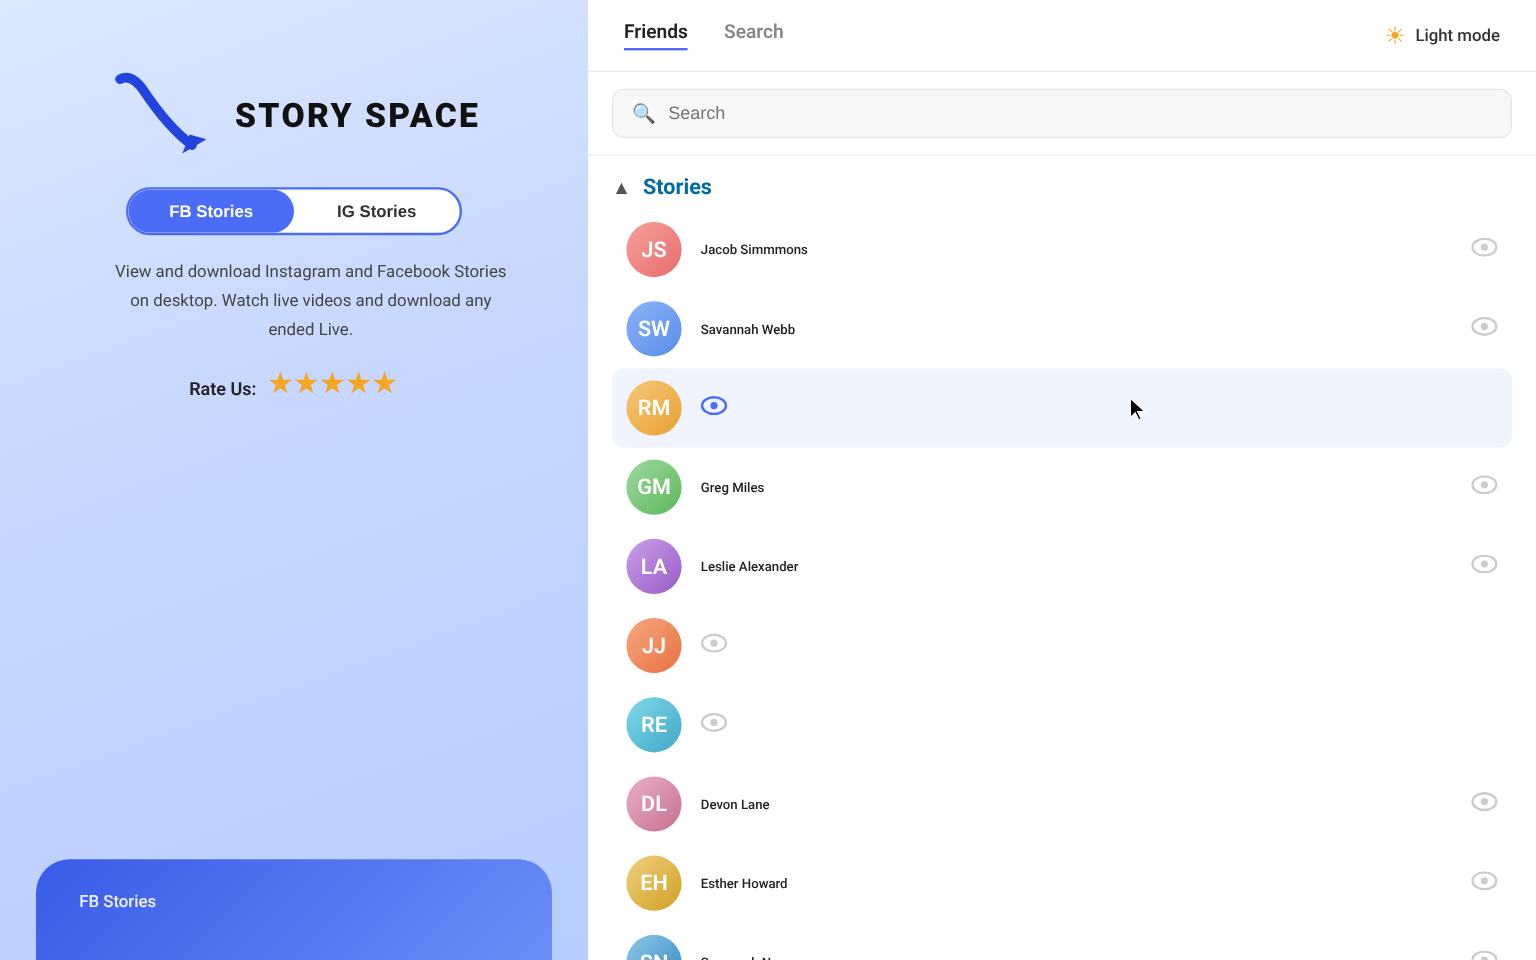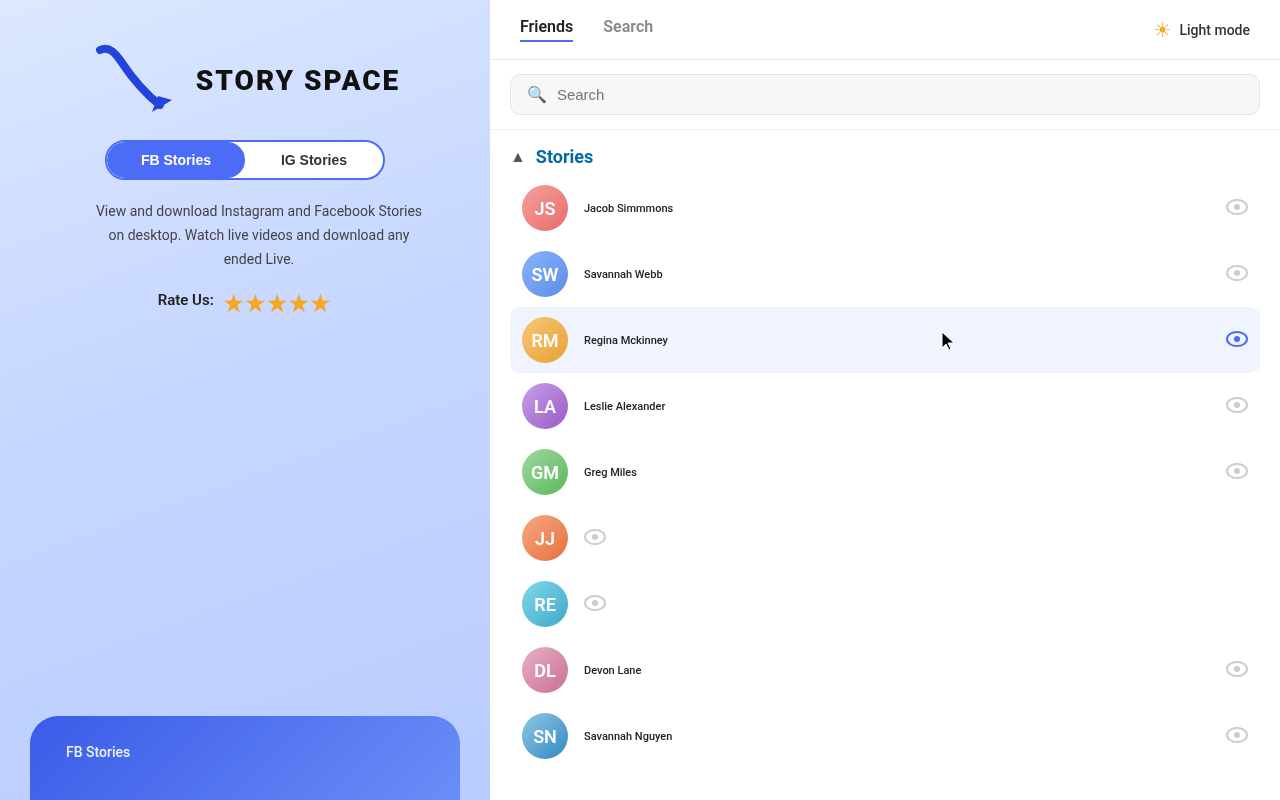--- a/index.html
+++ b/index.html
@@ -14,21 +14,21 @@
 
     
     .left-panel {
       width: 490px;
       min-width: 490px;
       background: linear-gradient(160deg, #dce8ff 0%, #c8d8ff 40%, #b8ccff 100%);
       display: flex;
       flex-direction: column;
       align-items: center;
       justify-content: space-between;
-      padding: 40px 30px 0 30px;
+      padding: 56px 30px 0 30px;
       position: relative;
     }
 
     .left-top {
       display: flex;
       flex-direction: column;
       align-items: center;
       gap: 20px;
       width: 100%;
     }
@@ -85,21 +85,21 @@
       text-align: center;
       color: #444;
       font-size: 14px;
       line-height: 1.7;
       max-width: 340px;
       margin-left: 28px;
     }
 
     .rate-us {
       display: flex;
-      align-items: flex-start;
+      align-items: flex-end;
       gap: 10px;
       font-size: 15px;
       font-weight: 600;
       color: #222;
     }
 
     .stars {
       color: #f5a623;
       font-size: 22px;
       letter-spacing: 2px;
@@ -378,59 +378,66 @@
         <div class="story-item">
           <div class="avatar av-2">SW</div>
           <span class="story-name">Savannah Webb</span>
           <span class="eye-icon"><svg width="22" height="16" viewBox="0 0 22 16" fill="none" xmlns="http://www.w3.org/2000/svg">
               <ellipse cx="11" cy="8" rx="10" ry="7" stroke="#ccc" stroke-width="2"></ellipse>
               <circle cx="11" cy="8" r="3" fill="#ccc"></circle>
             </svg></span>
         </div>
         <div class="story-item highlighted">
           <div class="avatar av-3">RM</div>
-          <span class="story-name">Regina Mckinney</span>
           <span class="eye-icon active"><svg width="22" height="16" viewBox="0 0 22 16" fill="none" xmlns="http://www.w3.org/2000/svg">
               <ellipse cx="11" cy="8" rx="10" ry="7" stroke="#4a6cf7" stroke-width="2"></ellipse>
               <circle cx="11" cy="8" r="3" fill="#4a6cf7"></circle>
             </svg></span>
         </div>
         <div class="story-item">
+          <div class="avatar av-4">GM</div>
+          <span class="story-name">Greg Miles</span>
+          <span class="eye-icon"><svg width="22" height="16" viewBox="0 0 22 16" fill="none" xmlns="http://www.w3.org/2000/svg">
+              <ellipse cx="11" cy="8" rx="10" ry="7" stroke="#ccc" stroke-width="2"></ellipse>
+              <circle cx="11" cy="8" r="3" fill="#ccc"></circle>
+            </svg></span>
+        </div>
+        <div class="story-item">
           <div class="avatar av-5">LA</div>
           <span class="story-name">Leslie Alexander</span>
           <span class="eye-icon"><svg width="22" height="16" viewBox="0 0 22 16" fill="none" xmlns="http://www.w3.org/2000/svg">
               <ellipse cx="11" cy="8" rx="10" ry="7" stroke="#ccc" stroke-width="2"></ellipse>
               <circle cx="11" cy="8" r="3" fill="#ccc"></circle>
             </svg></span>
         </div>
         <div class="story-item">
-          <div class="avatar av-4">GM</div>
-          <span class="story-name">Greg Miles</span>
-          <span class="eye-icon"><svg width="22" height="16" viewBox="0 0 22 16" fill="none" xmlns="http://www.w3.org/2000/svg">
-              <ellipse cx="11" cy="8" rx="10" ry="7" stroke="#ccc" stroke-width="2"></ellipse>
-              <circle cx="11" cy="8" r="3" fill="#ccc"></circle>
-            </svg></span>
-        </div>
-        <div class="story-item">
           <div class="avatar av-6">JJ</div>
           <span class="eye-icon"><svg width="22" height="16" viewBox="0 0 22 16" fill="none" xmlns="http://www.w3.org/2000/svg">
               <ellipse cx="11" cy="8" rx="10" ry="7" stroke="#ccc" stroke-width="2"></ellipse>
               <circle cx="11" cy="8" r="3" fill="#ccc"></circle>
             </svg></span>
         </div>
         <div class="story-item">
           <div class="avatar av-7">RE</div>
           <span class="eye-icon"><svg width="22" height="16" viewBox="0 0 22 16" fill="none" xmlns="http://www.w3.org/2000/svg">
               <ellipse cx="11" cy="8" rx="10" ry="7" stroke="#ccc" stroke-width="2"></ellipse>
               <circle cx="11" cy="8" r="3" fill="#ccc"></circle>
             </svg></span>
         </div>
         <div class="story-item">
           <div class="avatar av-8">DL</div>
           <span class="story-name">Devon Lane</span>
+          <span class="eye-icon"><svg width="22" height="16" viewBox="0 0 22 16" fill="none" xmlns="http://www.w3.org/2000/svg">
+              <ellipse cx="11" cy="8" rx="10" ry="7" stroke="#ccc" stroke-width="2"></ellipse>
+              <circle cx="11" cy="8" r="3" fill="#ccc"></circle>
+            </svg></span>
+        </div>
+        <div class="story-item">
+          <div class="avatar av-9">EH</div>
+          <span class="story-name">Esther Howard</span>
           <span class="eye-icon"><svg width="22" height="16" viewBox="0 0 22 16" fill="none" xmlns="http://www.w3.org/2000/svg">
               <ellipse cx="11" cy="8" rx="10" ry="7" stroke="#ccc" stroke-width="2"></ellipse>
               <circle cx="11" cy="8" r="3" fill="#ccc"></circle>
             </svg></span>
         </div>
         <div class="story-item">
           <div class="avatar av-10">SN</div>
           <span class="story-name">Savannah Nguyen</span>
           <span class="eye-icon"><svg width="22" height="16" viewBox="0 0 22 16" fill="none" xmlns="http://www.w3.org/2000/svg">
               <ellipse cx="11" cy="8" rx="10" ry="7" stroke="#ccc" stroke-width="2"></ellipse>

